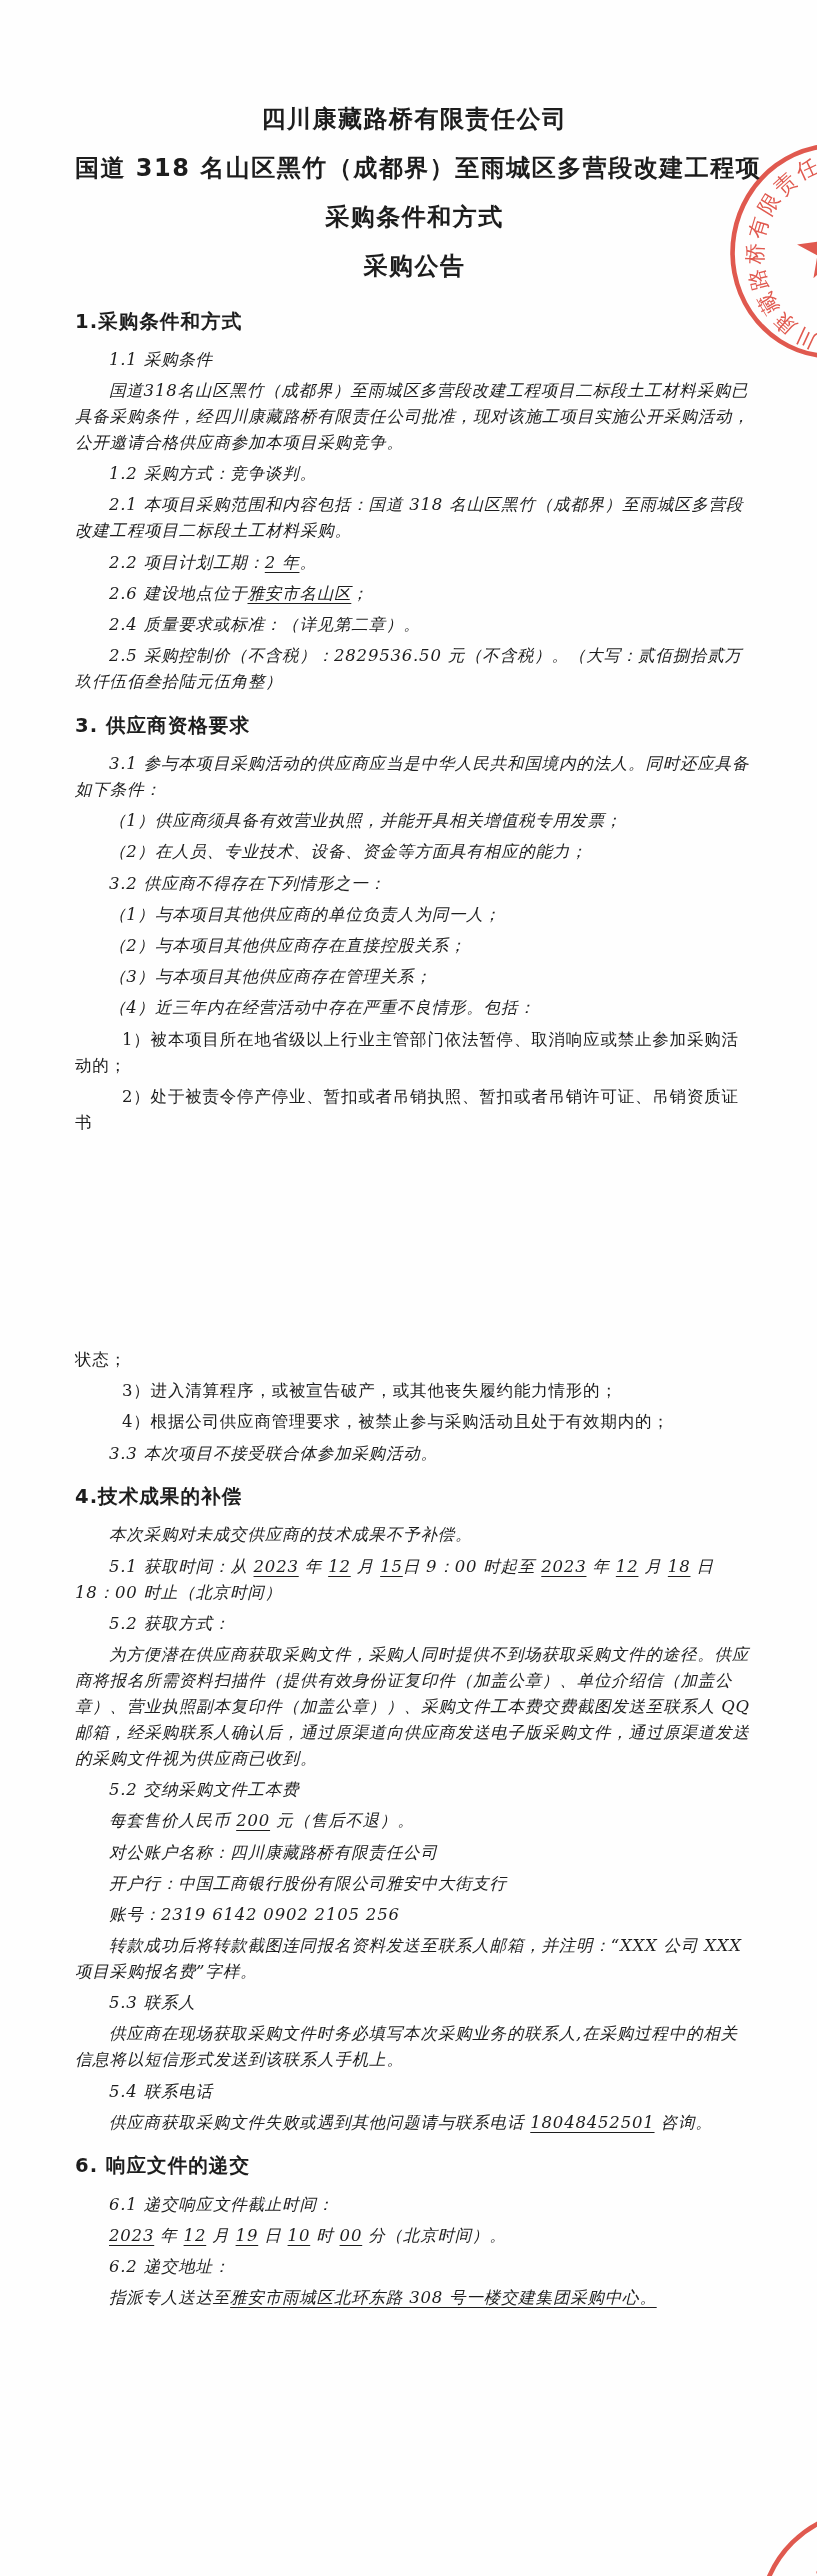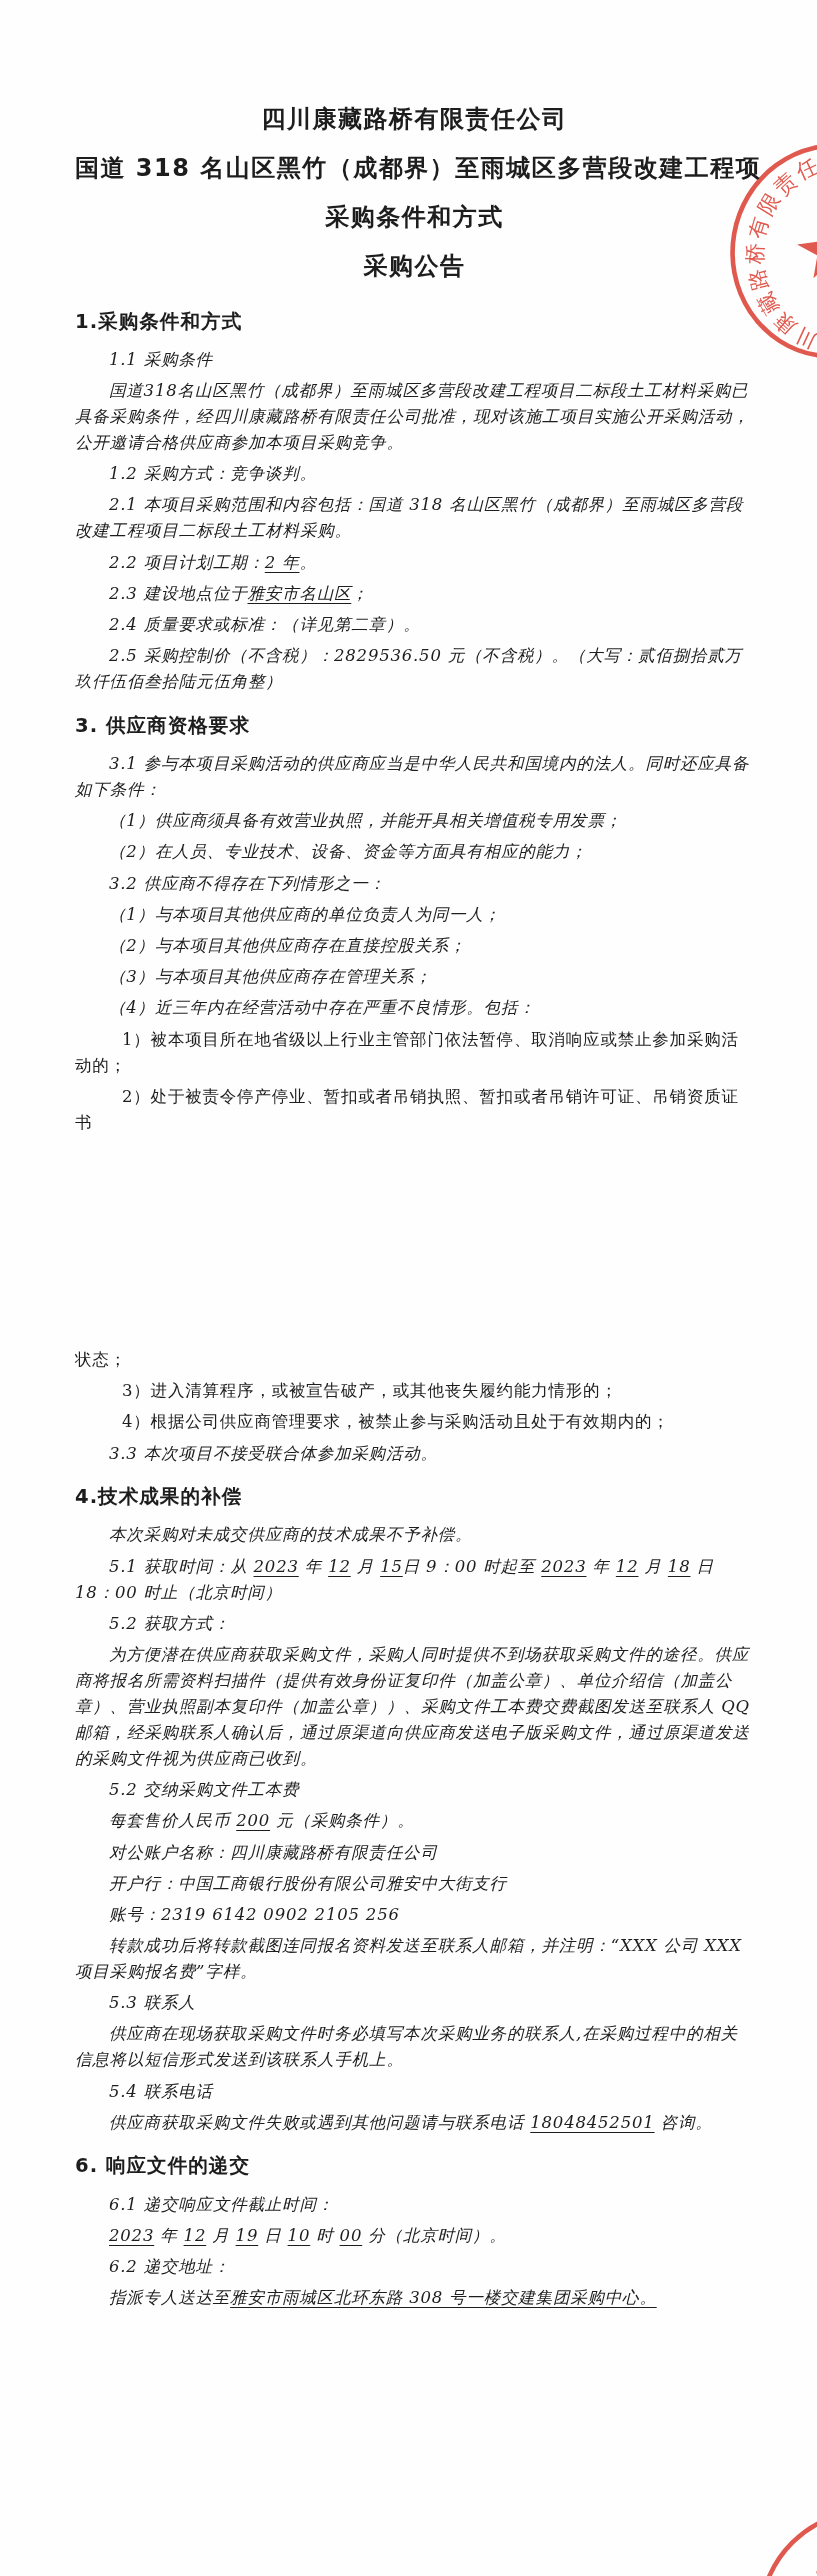--- a/index.html
+++ b/index.html
@@ -79,21 +79,21 @@
     <div class="title-line">采购条件和方式</div>
     <div class="title-line">采购公告</div>
 
     <h2 class="sec first-sec">1.采购条件和方式</h2>
     <p class="line ind">1.1 采购条件</p>
     <p class="line ind">国道318名山区黑竹（成都界）至雨城区多营段改建工程项目二标段土工材料采购已具备采购条件，经四川康藏路桥有限责任公司批准，现对该施工项目实施公开采购活动，公开邀请合格供应商参加本项目采购竞争。</p>
     <p class="line ind">1.2 采购方式：竞争谈判。</p>
 
     <p class="line ind">2.1 本项目采购范围和内容包括：国道 318 名山区黑竹（成都界）至雨城区多营段改建工程项目二标段土工材料采购。</p>
     <p class="line ind"><span>2.2 项目计划工期：</span><span class="u">2 年</span><span>。</span></p>
-    <p class="line ind"><span>2.3 建设地点位于</span><span class="u">雅安市名山区</span><span>；</span></p>
+    <p class="line ind"><span>2.6 建设地点位于</span><span class="u">雅安市名山区</span><span>；</span></p>
     <p class="line ind">2.4 质量要求或标准：（详见第二章）。</p>
     <p class="line ind">2.5 采购控制价（不含税）：2829536.50 元（不含税）。（大写：贰佰捌拾贰万玖仟伍佰叁拾陆元伍角整）</p>
 
     <h2 class="sec">3.  供应商资格要求</h2>
     <p class="line ind">3.1 参与本项目采购活动的供应商应当是中华人民共和国境内的法人。同时还应具备如下条件：</p>
     <p class="line ind">（1）供应商须具备有效营业执照，并能开具相关增值税专用发票；</p>
     <p class="line ind">（2）在人员、专业技术、设备、资金等方面具有相应的能力；</p>
     <p class="line ind">3.2 供应商不得存在下列情形之一：</p>
     <p class="line ind">（1）与本项目其他供应商的单位负责人为同一人；</p>
     <p class="line ind">（2）与本项目其他供应商存在直接控股关系；</p>
@@ -109,21 +109,21 @@
     <p class="line ind2">4）根据公司供应商管理要求，被禁止参与采购活动且处于有效期内的；</p>
     <p class="line ind">3.3 本次项目不接受联合体参加采购活动。</p>
 
     <h2 class="sec">4.技术成果的补偿</h2>
     <p class="line ind">本次采购对未成交供应商的技术成果不予补偿。</p>
 
     <p class="line ind"><span>5.1 获取时间：从 </span><span class="u">2023</span><span> 年 </span><span class="u">12</span><span> 月 </span><span class="u">15</span><span>日 9：00 时起至 </span><span class="u">2023</span><span> 年 </span><span class="u">12</span><span> 月 </span><span class="u">18</span><span> 日 18：00 时止（北京时间）</span></p>
     <p class="line ind">5.2 获取方式：</p>
     <p class="line ind">为方便潜在供应商获取采购文件，采购人同时提供不到场获取采购文件的途径。供应商将报名所需资料扫描件（提供有效身份证复印件（加盖公章）、单位介绍信（加盖公章）、营业执照副本复印件（加盖公章））、采购文件工本费交费截图发送至联系人 QQ 邮箱，经采购联系人确认后，通过原渠道向供应商发送电子版采购文件，通过原渠道发送的采购文件视为供应商已收到。</p>
     <p class="line ind">5.2 交纳采购文件工本费</p>
-    <p class="line ind"><span>每套售价人民币 </span><span class="u">200</span><span> 元（采购条件）。</span></p>
+    <p class="line ind"><span>每套售价人民币 </span><span class="u">200</span><span> 元（售后不退）。</span></p>
     <p class="line ind">对公账户名称：四川康藏路桥有限责任公司</p>
     <p class="line ind">开户行：中国工商银行股份有限公司雅安中大街支行</p>
     <p class="line ind">账号：2319 6142 0902 2105 256</p>
     <p class="line ind">转款成功后将转款截图连同报名资料发送至联系人邮箱，并注明：“XXX 公司 XXX 项目采购报名费”字样。</p>
     <p class="line ind">5.3 联系人</p>
     <p class="line ind">供应商在现场获取采购文件时务必填写本次采购业务的联系人,在采购过程中的相关信息将以短信形式发送到该联系人手机上。</p>
     <p class="line ind">5.4 联系电话</p>
     <p class="line ind"><span>供应商获取采购文件失败或遇到其他问题请与联系电话 </span><span class="u">18048452501</span><span> 咨询。</span></p>
 
     <h2 class="sec">6. 响应文件的递交</h2>

